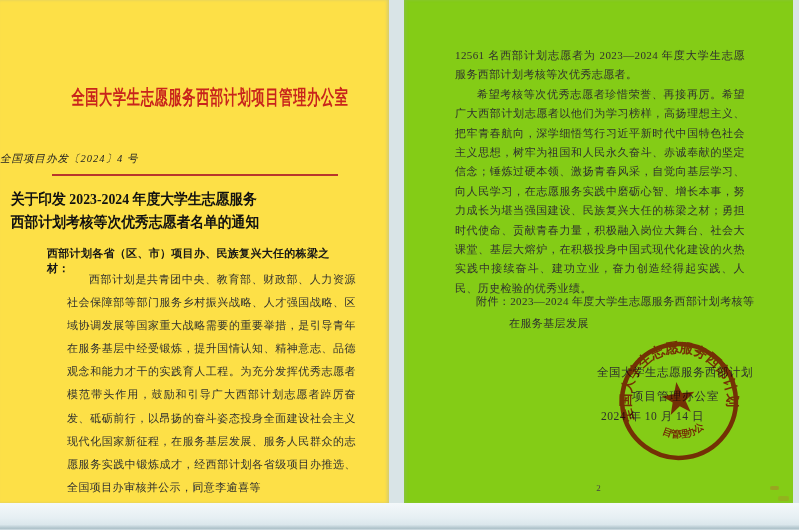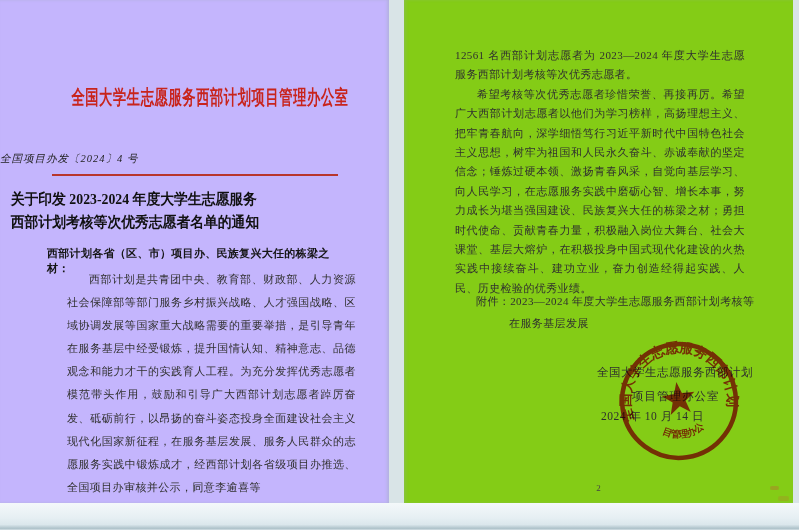--- a/index.html
+++ b/index.html
@@ -3,21 +3,21 @@
 <meta charset="utf-8">
 <style>
   html,body{margin:0;padding:0;background:#d9e4e7;}
   .stage{
     position:relative;width:799px;height:530px;overflow:hidden;
     background:#d9e4e7;
     font-family:"Liberation Serif","DejaVu Serif",serif;
   }
   .page{
     position:absolute;top:0;height:503px;width:389px;
-    background:#c4b5fd;
+    background:#fde047;
   }
   .page.p1{left:0;box-shadow:inset -2px 0 3px rgba(150,170,175,.35);}
   .page.p2{left:404px;background:#84cc16;box-shadow:inset 2px 0 3px rgba(150,170,175,.25);}
   .bottom-band{
     position:absolute;left:0;top:503px;width:799px;height:27px;
     background:linear-gradient(to bottom,#f4f8fa 0%,#e6eff3 55%,#dbe7ec 80%,#aec2ca 94%,#d3dfe4 100%);
   }
 
   
   .org-title{

